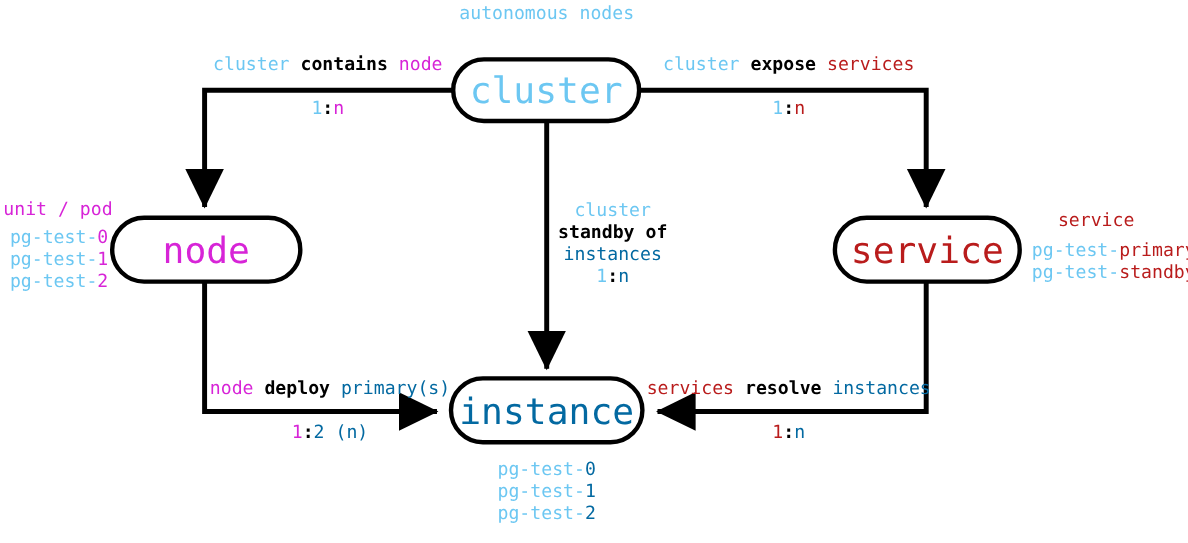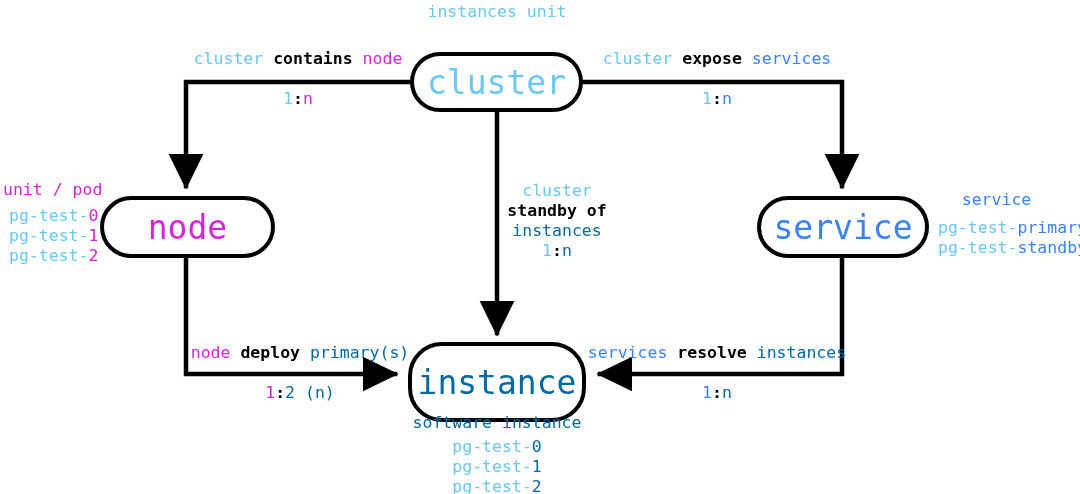--- a/index.html
+++ b/index.html
@@ -28,21 +28,21 @@
     font-family:"DejaVu Sans Mono","Liberation Mono",monospace;
     font-size:16.5px;
     white-space:nowrap;
     z-index:4;
     line-height:20px;
   }
   .lbl.center{transform:translateX(-50%);text-align:center;}
   .card{font-weight:bold;text-align:right;}
   .blue{color:#6CC7F2;}
   .magenta{color:#D724D7;}
-  .orange{color:#3b82f6;}
+  .orange{color:#b91c1c;}
   .green{color:#0369a1;}
   .black{color:#000000;}
 </style>
 </head>
 <body>
 
 <div id="diagram">
 
   <svg id="wires" viewBox="0 0 1080 494">
     <defs>
@@ -67,26 +67,26 @@
   </div>
 
   <div class="node-box" style="left:100px;top:196px;width:175px;height:62px;">
     <span class="magenta">node</span>
   </div>
 
   <div class="node-box" style="left:757px;top:196px;width:172px;height:62px;">
     <span class="orange">service</span>
   </div>
 
-  <div class="node-box" style="left:408px;top:342px;width:178px;height:80px;">
+  <div class="node-box" style="left:408px;top:342px;width:178px;height:62px;">
     <span class="green">instance</span>
   </div>
 
   <div class="lbl center" style="left:497px;top:2px;">
-    <div class="blue">instances unit</div>
+    <div class="blue">autonomous nodes</div>
   </div>
 
   <div class="lbl" style="left:3px;top:180px;">
     <div class="magenta">unit / pod</div>
     <div style="height:6px;"></div>
     <div style="padding-left:6px;">
       <span class="blue">pg-test-</span><span class="magenta">0</span>
     </div>
     <div style="padding-left:6px;">
       <span class="blue">pg-test-</span><span class="magenta">1</span>
@@ -101,21 +101,20 @@
     <div style="height:8px;"></div>
     <div>
       <span class="blue">pg-test-</span><span class="orange">primary</span>
     </div>
     <div>
       <span class="blue">pg-test-</span><span class="orange">standby</span>
     </div>
   </div>
 
   <div class="lbl center" style="left:497px;top:413px;">
-    <div class="green">software instance</div>
     <div style="height:4px;"></div>
     <div>
       <span class="blue">pg-test-</span><span class="green">0</span>
     </div>
     <div>
       <span class="blue">pg-test-</span><span class="green">1</span>
     </div>
     <div>
       <span class="blue">pg-test-</span><span class="green">2</span>
     </div>

